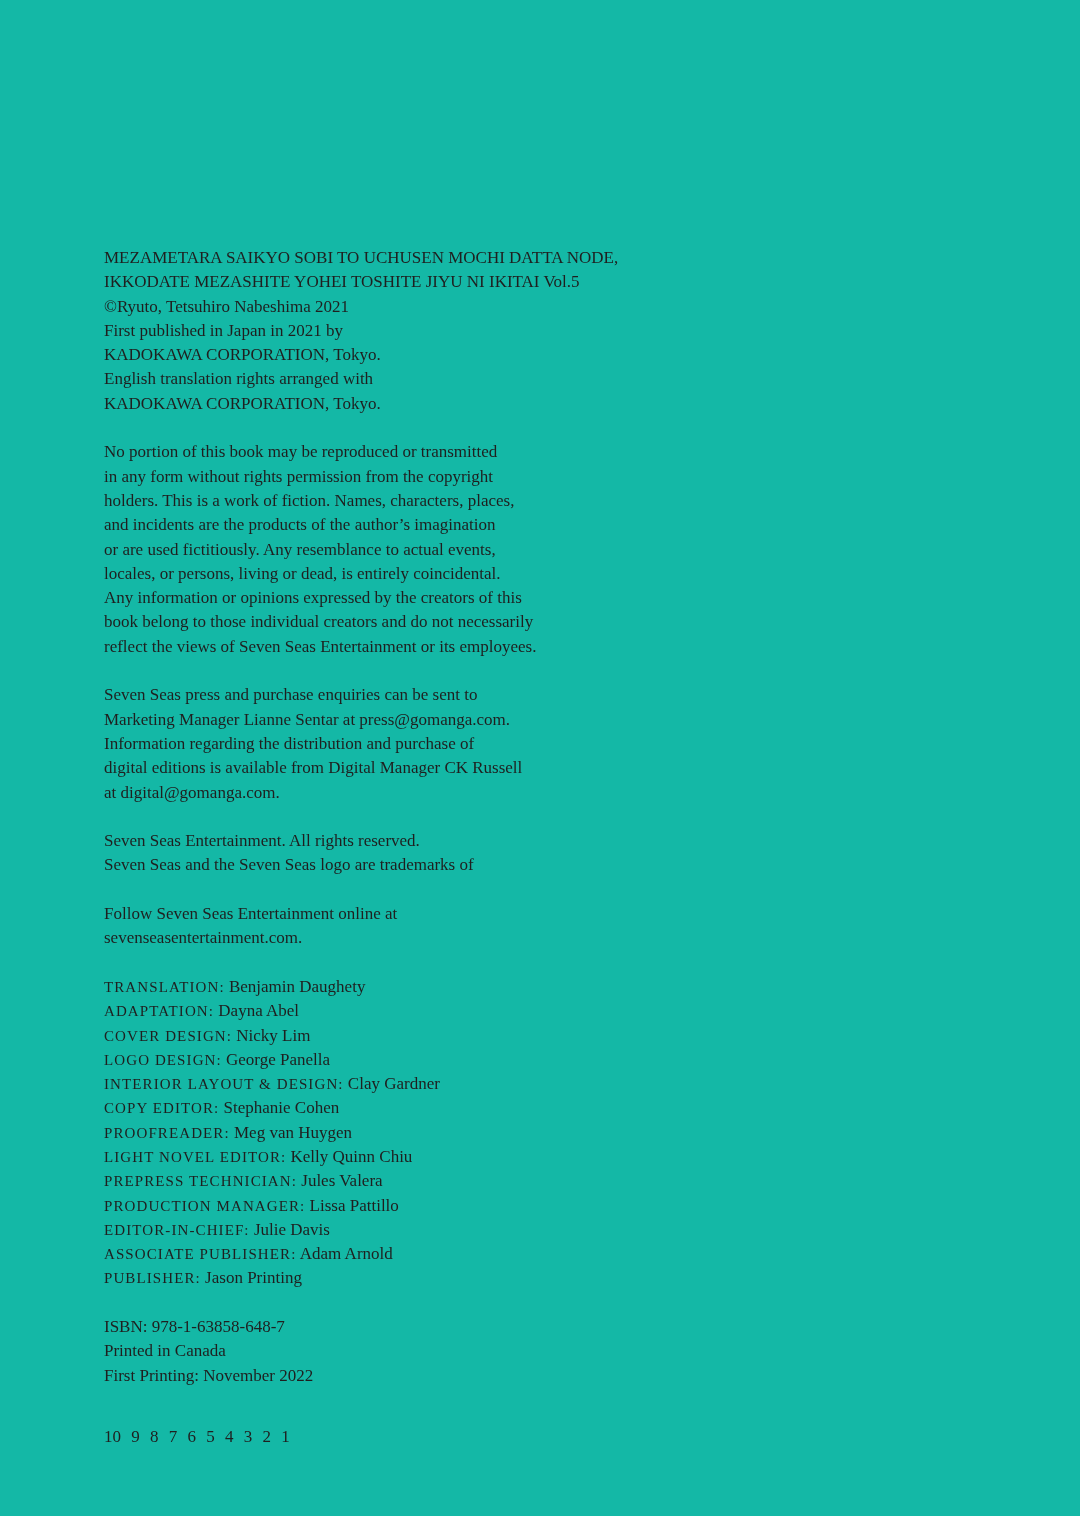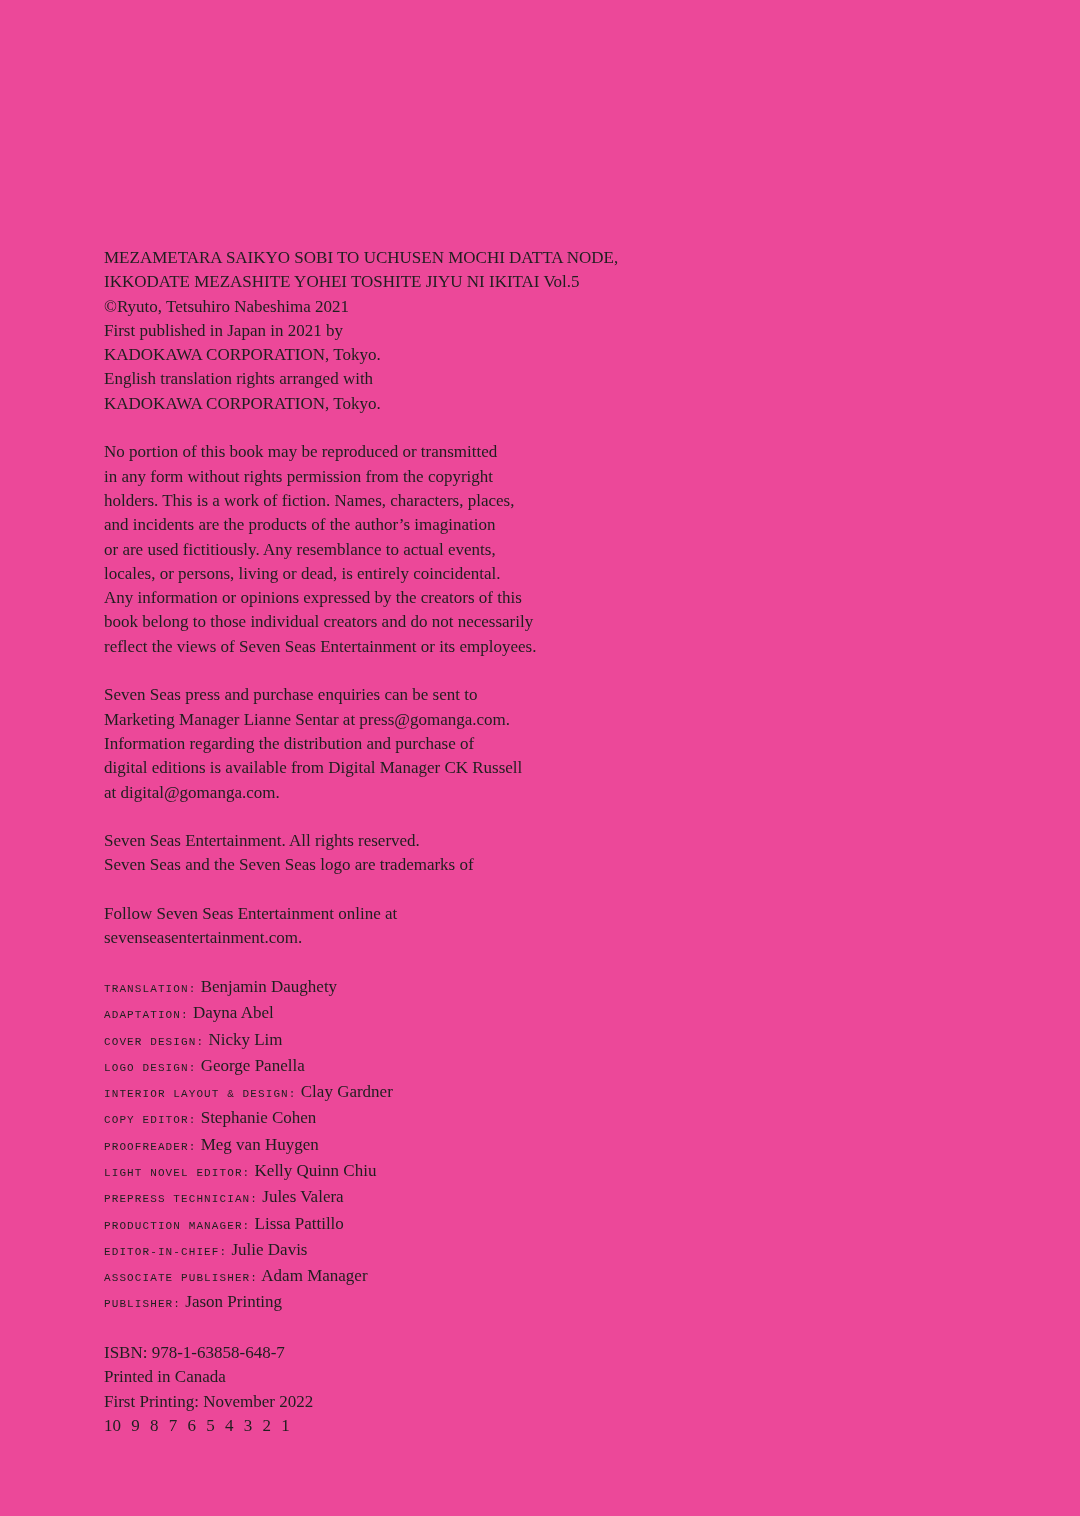--- a/index.html
+++ b/index.html
@@ -21,30 +21,29 @@
     top: 246px;
     width: 700px;
   }
   .colophon p, .credits-list, .printing-block {
     margin: 0 0 24.3px 0;
     padding: 0;
   }
   .line { display: block; }
   .credit-line { display: block; }
   .credit-label {
-    font-size: 11px;
+    font-size: 15px;
     letter-spacing: 1.1px;
-    font-family: Liberation Mono, monospace;
   }
-  .print-run { word-spacing: 6px; }
+  .print-run { word-spacing: 6px; margin-top: 37px; }
 </style>
 </head>
 <body style="background: rgb(255, 255, 255);">
 
-<div class="page" style="background: #ec4899; color: rgb(31, 31, 31);">
+<div class="page" style="background: #14b8a6; color: rgb(31, 31, 31);">
   <div class="colophon">
 
     <p>
       <span class="line">MEZAMETARA SAIKYO SOBI TO UCHUSEN MOCHI DATTA NODE,</span>
       <span class="line">IKKODATE MEZASHITE YOHEI TOSHITE JIYU NI IKITAI Vol.5</span>
       <span class="line">©Ryuto, Tetsuhiro Nabeshima 2021</span>
       <span class="line">First published in Japan in 2021 by</span>
       <span class="line">KADOKAWA CORPORATION, Tokyo.</span>
       <span class="line">English translation rights arranged with</span>
       <span class="line">KADOKAWA CORPORATION, Tokyo.</span>
@@ -85,21 +84,21 @@
       <div class="credit-line"><span class="credit-label">ADAPTATION:</span> <span class="credit-name">Dayna Abel</span></div>
       <div class="credit-line"><span class="credit-label">COVER DESIGN:</span> <span class="credit-name">Nicky Lim</span></div>
       <div class="credit-line"><span class="credit-label">LOGO DESIGN:</span> <span class="credit-name">George Panella</span></div>
       <div class="credit-line"><span class="credit-label">INTERIOR LAYOUT &amp; DESIGN:</span> <span class="credit-name">Clay Gardner</span></div>
       <div class="credit-line"><span class="credit-label">COPY EDITOR:</span> <span class="credit-name">Stephanie Cohen</span></div>
       <div class="credit-line"><span class="credit-label">PROOFREADER:</span> <span class="credit-name">Meg van Huygen</span></div>
       <div class="credit-line"><span class="credit-label">LIGHT NOVEL EDITOR:</span> <span class="credit-name">Kelly Quinn Chiu</span></div>
       <div class="credit-line"><span class="credit-label">PREPRESS TECHNICIAN:</span> <span class="credit-name">Jules Valera</span></div>
       <div class="credit-line"><span class="credit-label">PRODUCTION MANAGER:</span> <span class="credit-name">Lissa Pattillo</span></div>
       <div class="credit-line"><span class="credit-label">EDITOR-IN-CHIEF:</span> <span class="credit-name">Julie Davis</span></div>
-      <div class="credit-line"><span class="credit-label">ASSOCIATE PUBLISHER:</span> <span class="credit-name">Adam Manager</span></div>
+      <div class="credit-line"><span class="credit-label">ASSOCIATE PUBLISHER:</span> <span class="credit-name">Adam Arnold</span></div>
       <div class="credit-line"><span class="credit-label">PUBLISHER:</span> <span class="credit-name">Jason Printing</span></div>
     </div>
 
     <div class="printing-block">
       <span class="line">ISBN: 978-1-63858-648-7</span>
       <span class="line">Printed in Canada</span>
       <span class="line">First Printing: November 2022</span>
       <span class="line print-run">10 9 8 7 6 5 4 3 2 1</span>
     </div>
 

